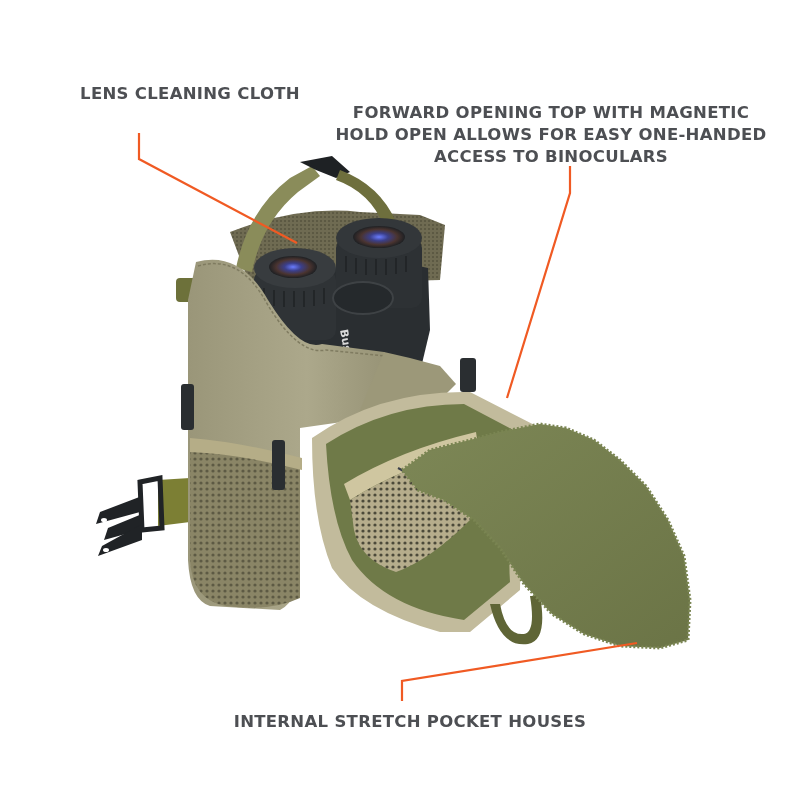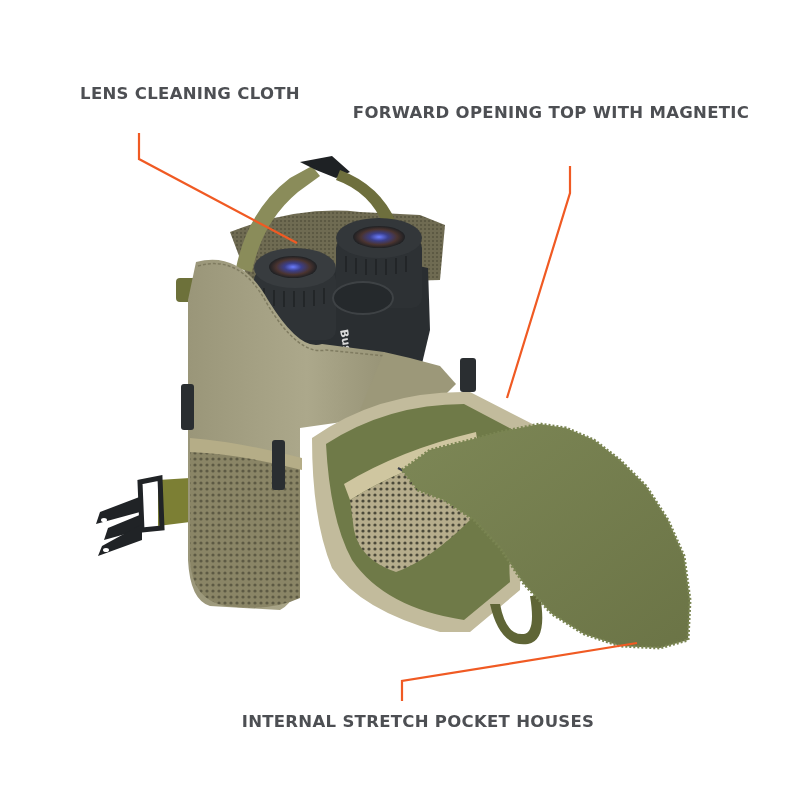--- a/index.html
+++ b/index.html
@@ -5,21 +5,21 @@
   html, body { margin: 0; padding: 0; background: #ffffff; }
   body { width: 800px; height: 800px; position: relative; overflow: hidden;
          font-family: "DejaVu Sans", "Liberation Sans", sans-serif; }
   .canvas { position: absolute; left: 0; top: 0; width: 800px; height: 800px; }
   .callout { position: absolute; color: #4d4f53; font-weight: bold; text-transform: uppercase;
              text-align: center; font-size: 16.5px; line-height: 22px; letter-spacing: 0.3px;
              font-family: "DejaVu Sans", "Liberation Sans", sans-serif; }
   .callout span { display: block; white-space: nowrap; }
   #callout-1 { left: 28px; top: 83px; width: 244px; margin-left: 40px; }
   #callout-2 { left: 332px; top: 83px; width: 438px; margin-top: 19px; }
-  #callout-3 { left: 223px; top: 711px; width: 390px; }
+  #callout-3 { left: 215px; top: 711px; width: 390px; }
   svg { position: absolute; left: 0; top: 0; }
 </style>
 </head>
 <body>
 
 <div class="canvas">
 
   <svg width="800" height="800" viewBox="0 0 800 800">
     <defs>
       <pattern id="mesh" width="6" height="6" patternUnits="userSpaceOnUse">
@@ -144,19 +144,21 @@
       <polyline points="402,701 402,681 637,643"></polyline>
     </g>
   </svg>
 
   <div class="callout" id="callout-1">
     <span>LENS CLEANING CLOTH</span>
   </div>
 
   <div class="callout" id="callout-2">
     <span>FORWARD OPENING TOP WITH MAGNETIC</span>
+    <span>HOLD OPEN ALLOWS FOR EASY ONE-HANDED</span>
+    <span>ACCESS TO BINOCULARS</span>
   </div>
 
   <div class="callout" id="callout-3">
     <span>INTERNAL STRETCH POCKET HOUSES</span>
   </div>
 
 </div>
 
 </body></html>

